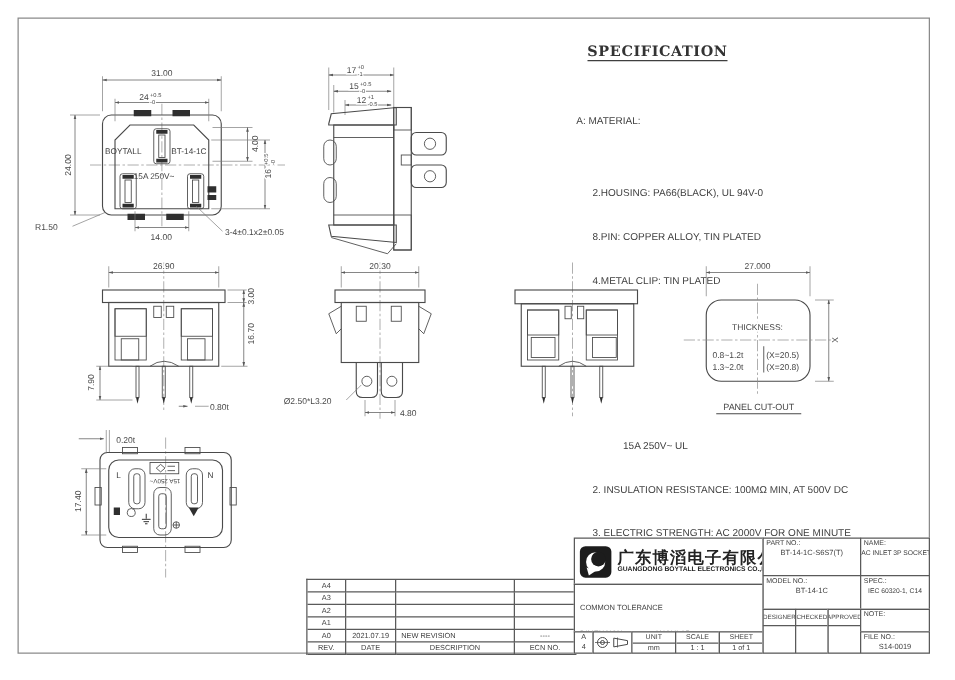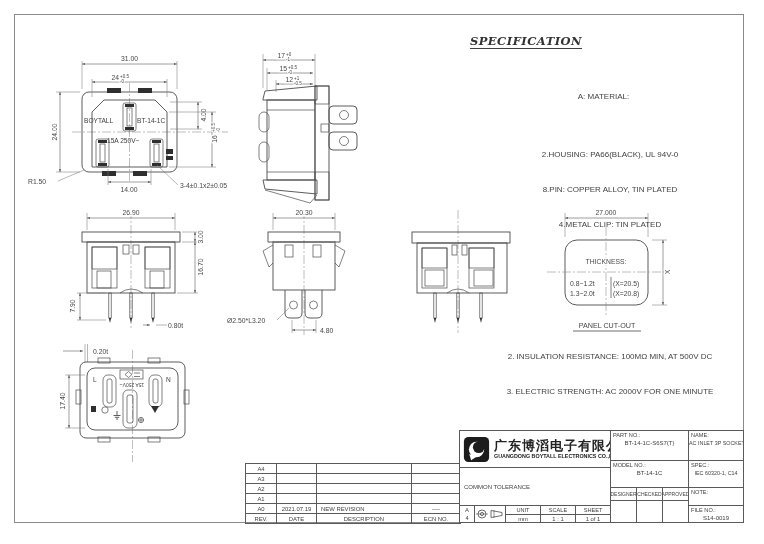--- a/index.html
+++ b/index.html
@@ -19,23 +19,23 @@
   .dime{stroke:#6a6a6a;stroke-width:0.65;marker-end:url(#arr);}
   .cl{stroke:#8a8a8a;stroke-width:0.55;stroke-dasharray:9 2 2 2;}
   .dtx{font-size:6.8px;stroke:#fff;stroke-width:2.4px;paint-order:stroke;fill:#474747;}
   .dts{font-size:4.6px;stroke:#fff;stroke-width:1.6px;paint-order:stroke;fill:#474747;}
   .ftx{font-size:6.6px;fill:#3d3d3d;}
   .mid{text-anchor:middle;}
 
   
   .spec{left:461px;top:24px;width:285px;font-size:8px;line-height:11.6px;white-space:pre;color:#3f3f3f;}
   .spec-title{display:inline-block;font-family:"DejaVu Serif","Liberation Serif",serif;
-    font-style:italic;font-weight:bold;font-size:11.5px;letter-spacing:0.5px;
+    font-weight:bold;font-size:11.5px;letter-spacing:0.5px;
     border-bottom:1.2px solid #3f3f3f;padding-bottom:1px;margin-bottom:7px;color:#333;}
-  .spec-sec{margin-bottom:5px;text-align:center;}
+  .spec-sec{margin-bottom:5px;}
   .spec-lines{padding-left:13px;}
 
   
   .rev{left:245px;top:463px;width:215px;height:60px;display:grid;
        grid-template-columns:31px 40px 95px 49px;grid-auto-rows:10px;
        border-left:1px solid #5a5a5a;border-top:1px solid #5a5a5a;font-size:5.9px;color:#3f3f3f;}
   .rev>div{border-right:1px solid #5a5a5a;border-bottom:1px solid #5a5a5a;
        display:flex;align-items:center;justify-content:center;overflow:hidden;}
 
   
@@ -364,20 +364,21 @@
     <div class="spec-sec">
       <div>A: MATERIAL:</div>
       <div class="spec-lines">
         <div>2.HOUSING: PA66(BLACK), UL 94V-0</div>
         <div>8.PIN: COPPER ALLOY, TIN PLATED</div>
         <div>4.METAL CLIP: TIN PLATED</div>
       </div>
     </div>
     <div class="spec-sec">
       <div class="spec-lines">
+        <div>           15A 250V~ UL</div>
         <div>2. INSULATION RESISTANCE: 100MΩ MIN, AT 500V DC</div>
         <div>3. ELECTRIC STRENGTH: AC 2000V FOR ONE MINUTE</div>
       </div>
     </div>
     
   </div>
 
   <div class="abs rev">
     <div>A4</div>
       <div></div>

